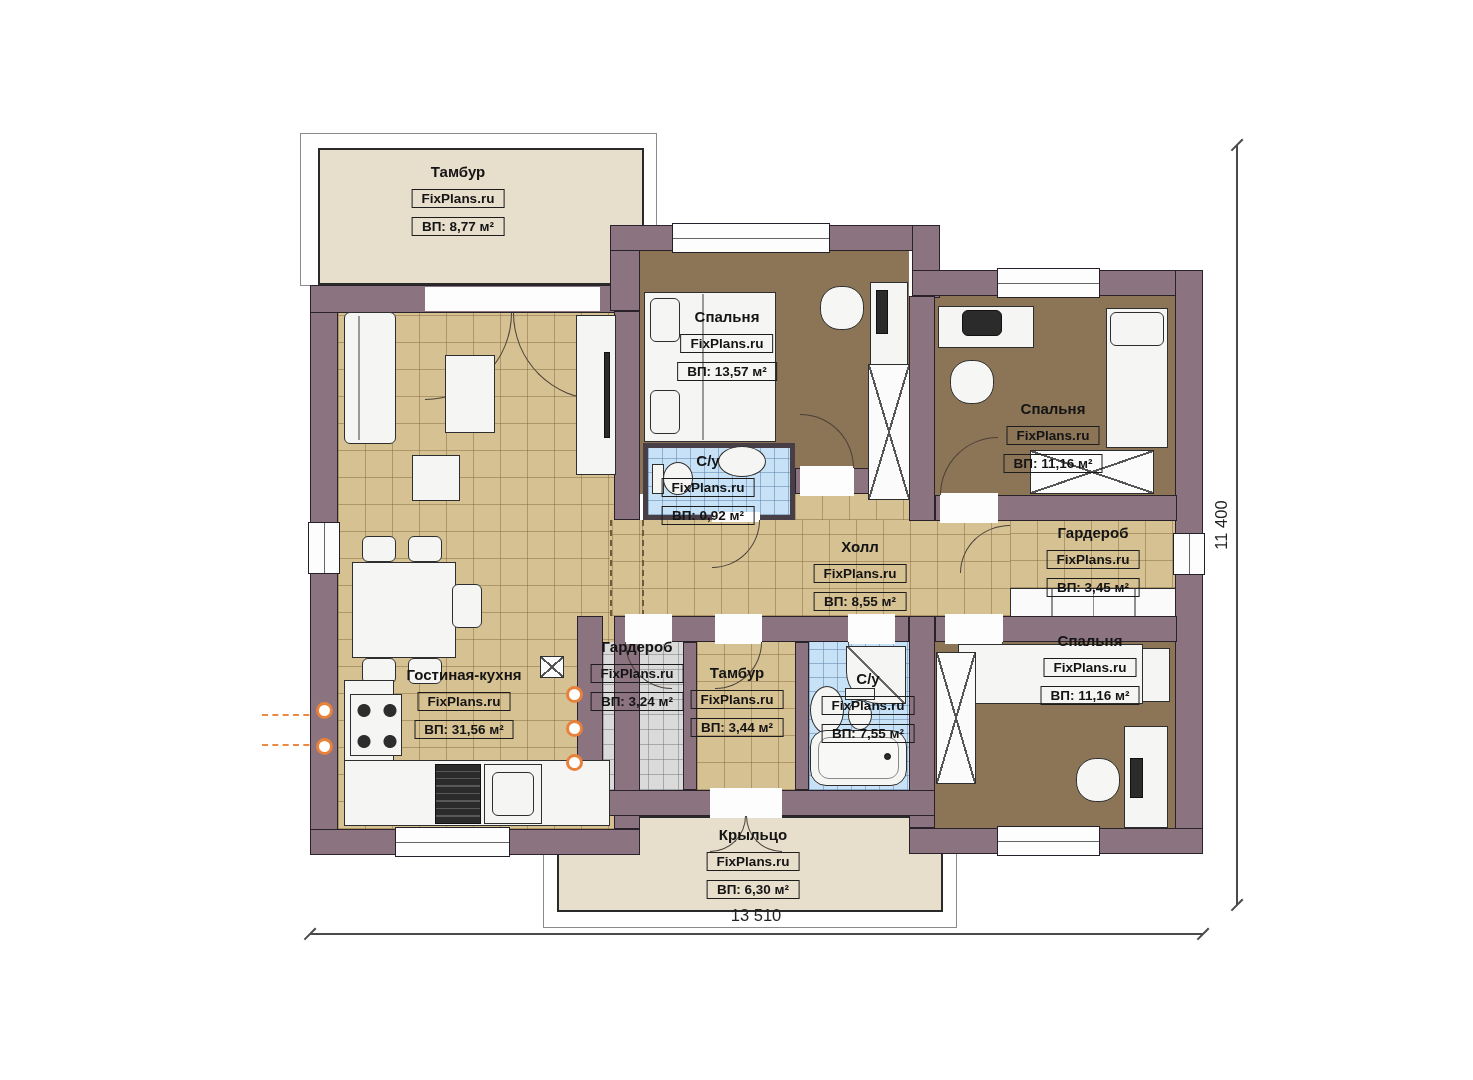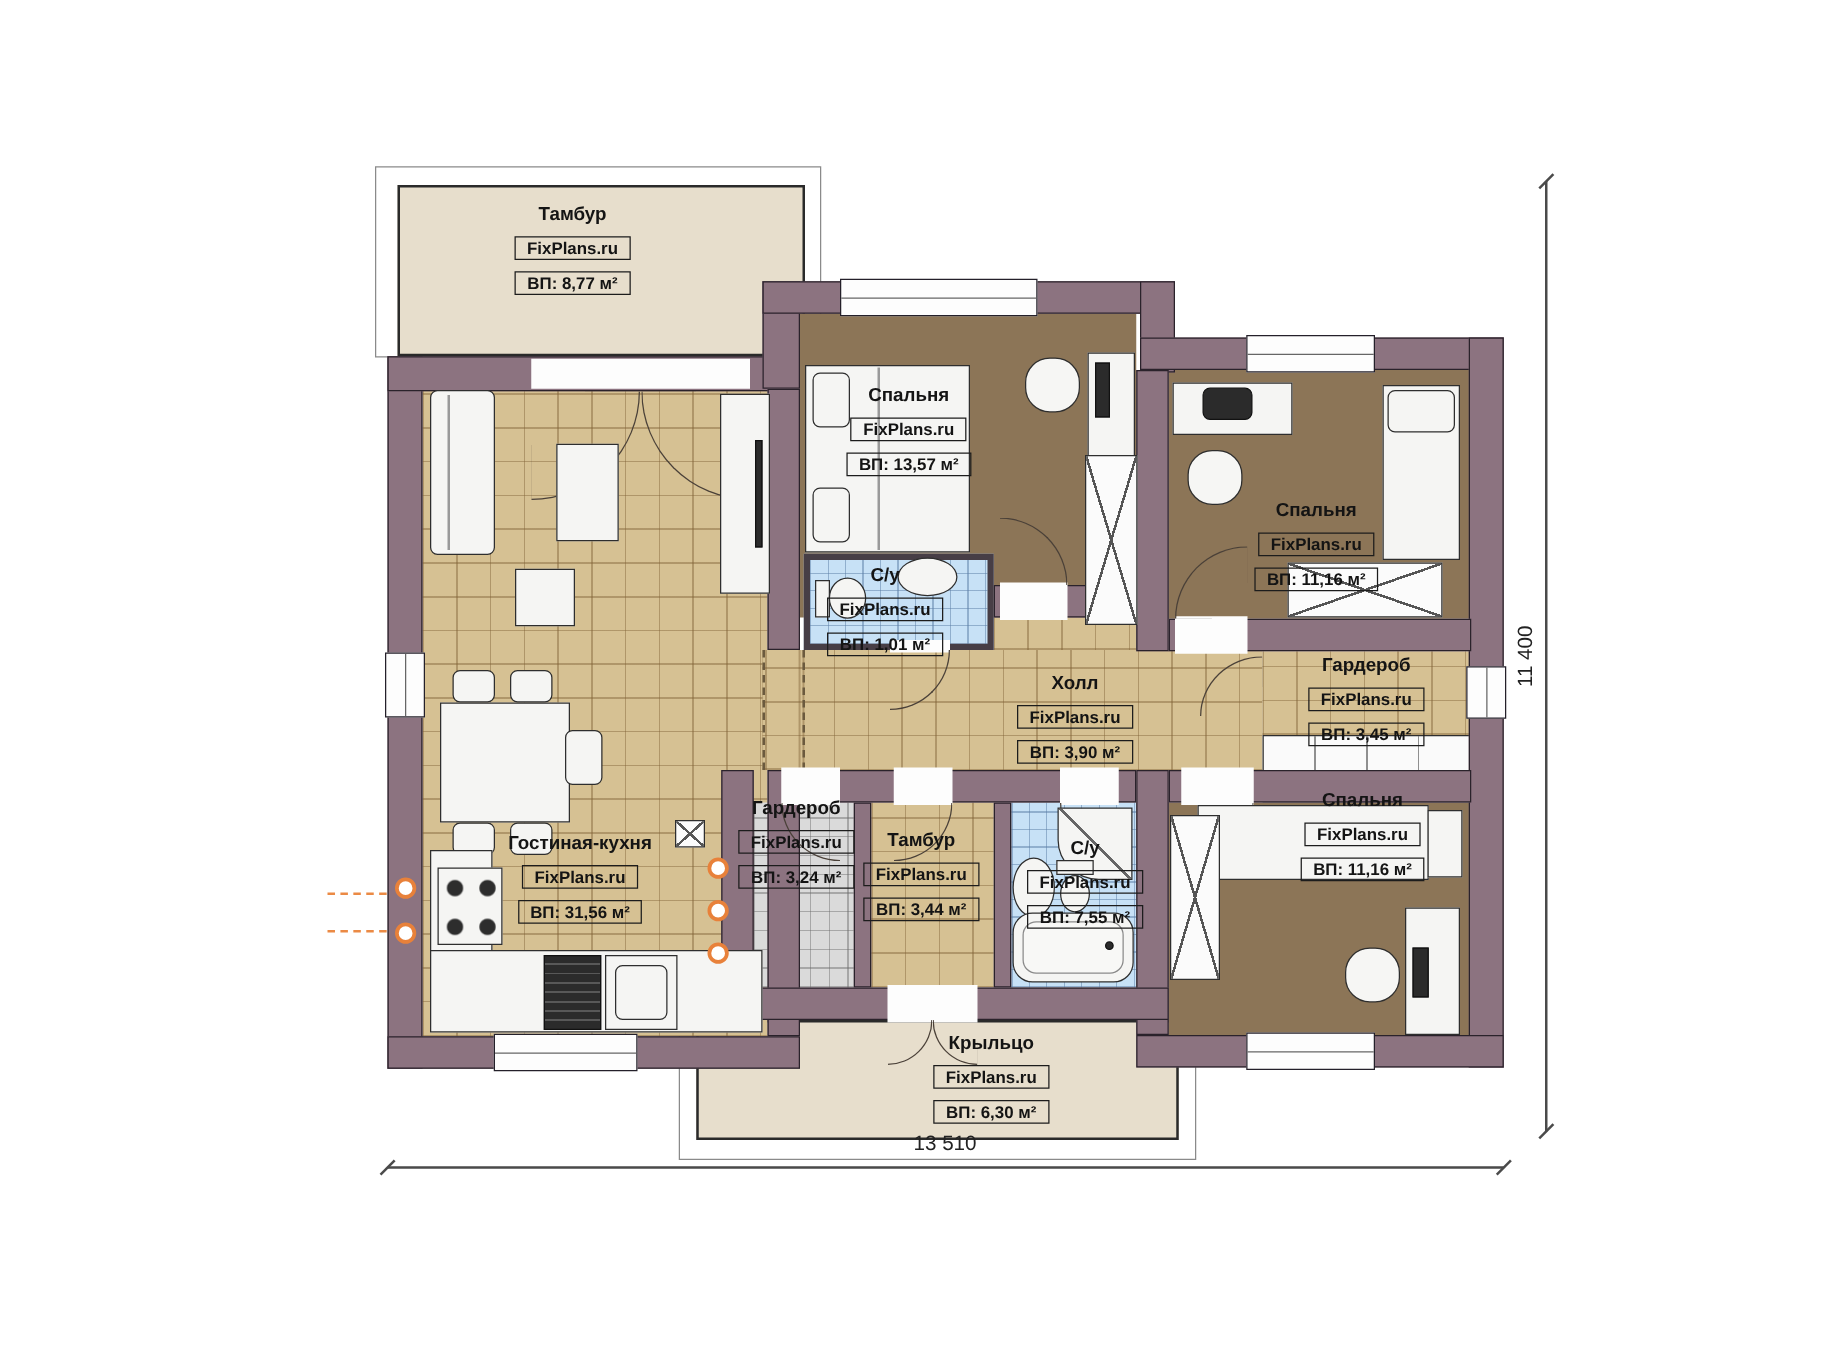--- a/index.html
+++ b/index.html
@@ -198,26 +198,26 @@
     <div class="rbox">ВП: 13,57 м²</div>
   </div>
   <div class="room-label" style="left:1053px;top:400px;">
     <div class="rname">Спальня</div>
     <div class="rbox">FixPlans.ru</div>
     <div class="rbox">ВП: 11,16 м²</div>
   </div>
   <div class="room-label" style="left:708px;top:452px;">
     <div class="rname">С/у</div>
     <div class="rbox">FixPlans.ru</div>
-    <div class="rbox">ВП: 1,01 м²</div>
+    <div class="rbox">ВП: 0,92 м²</div>
   </div>
   <div class="room-label" style="left:860px;top:538px;">
     <div class="rname">Холл</div>
     <div class="rbox">FixPlans.ru</div>
-    <div class="rbox">ВП: 3,90 м²</div>
+    <div class="rbox">ВП: 8,55 м²</div>
   </div>
   <div class="room-label" style="left:1093px;top:524px;">
     <div class="rname">Гардероб</div>
     <div class="rbox">FixPlans.ru</div>
     <div class="rbox">ВП: 3,45 м²</div>
   </div>
   <div class="room-label" style="left:637px;top:638px;">
     <div class="rname">Гардероб</div>
     <div class="rbox">FixPlans.ru</div>
     <div class="rbox">ВП: 3,24 м²</div>
@@ -235,21 +235,21 @@
   <div class="room-label" style="left:1090px;top:632px;">
     <div class="rname">Спальня</div>
     <div class="rbox">FixPlans.ru</div>
     <div class="rbox">ВП: 11,16 м²</div>
   </div>
   <div class="room-label" style="left:464px;top:666px;">
     <div class="rname">Гостиная-кухня</div>
     <div class="rbox">FixPlans.ru</div>
     <div class="rbox">ВП: 31,56 м²</div>
   </div>
-  <div class="room-label" style="left:793px;top:826px;">
+  <div class="room-label" style="left:753px;top:826px;">
     <div class="rname">Крыльцо</div>
     <div class="rbox">FixPlans.ru</div>
     <div class="rbox">ВП: 6,30 м²</div>
   </div>
 
   <div class="abs dimline" style="left:310px;top:933px;width:893px;height:1.6px;"></div>
   <div class="dimtick" style="left:302px;top:933px;"></div>
   <div class="dimtick" style="left:1195px;top:933px;"></div>
   <div class="dimlabel" style="left:756px;top:906px;transform:translateX(-50%);">13 510</div>
   <div class="abs dimline" style="left:1236px;top:145px;width:1.6px;height:760px;"></div>

